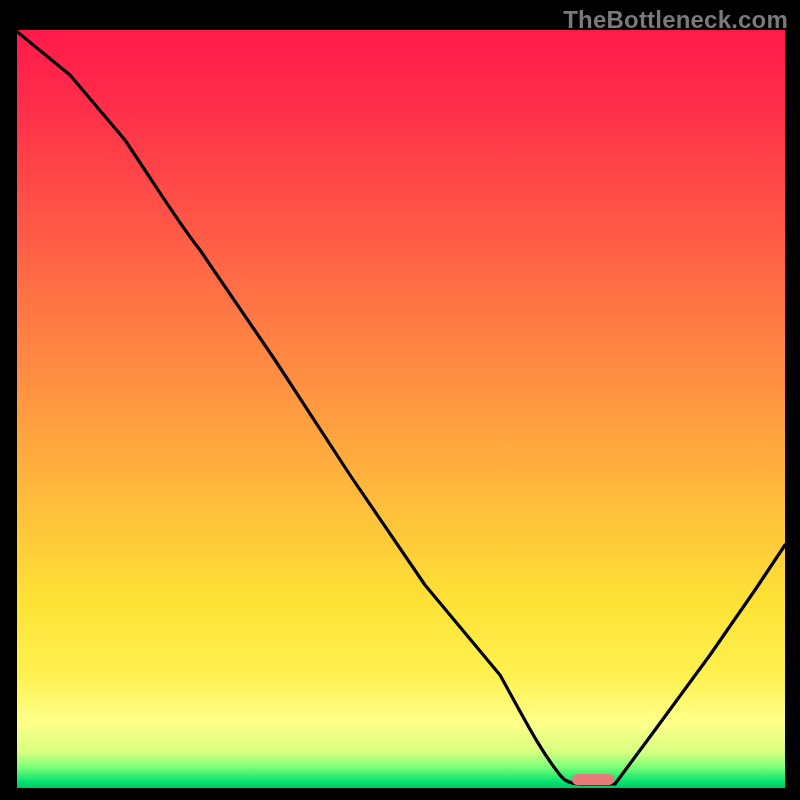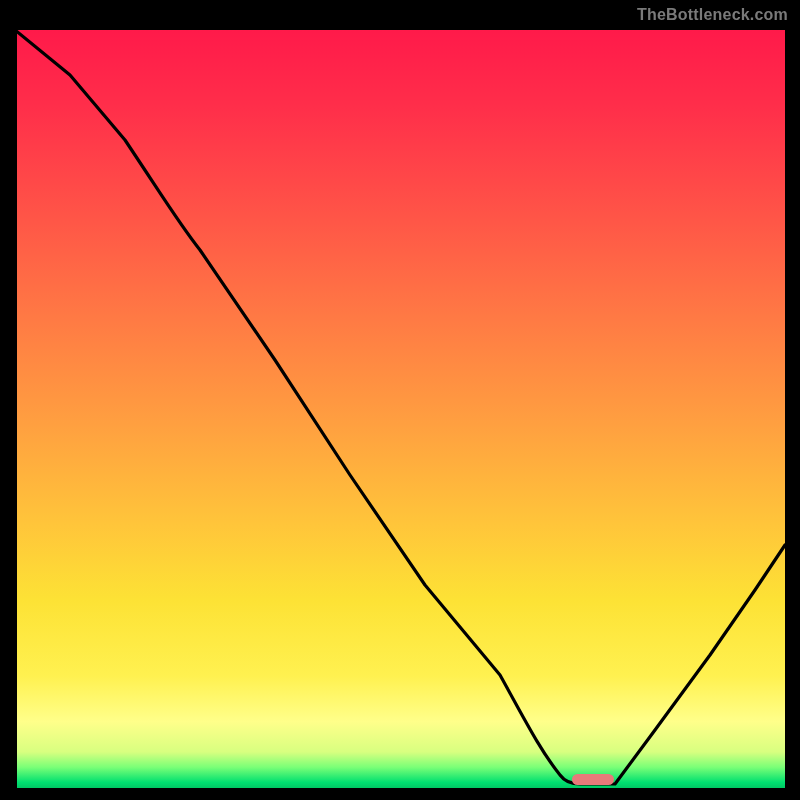--- a/index.html
+++ b/index.html
@@ -49,21 +49,21 @@
   left: 0;
   top: 0;
   width: 800px;
   height: 800px;
 }
 .watermark {
   position: absolute;
   top: 6px;
   right: 12px;
   font-family: Arial, Helvetica, sans-serif;
-  font-size: 16px;
+  font-size: 24px;
   font-weight: 600;
   color: #7a7a7a;
   letter-spacing: 0.2px;
 }
 </style>
 </head>
 <body>
 
 <div class="chart-container">
 

